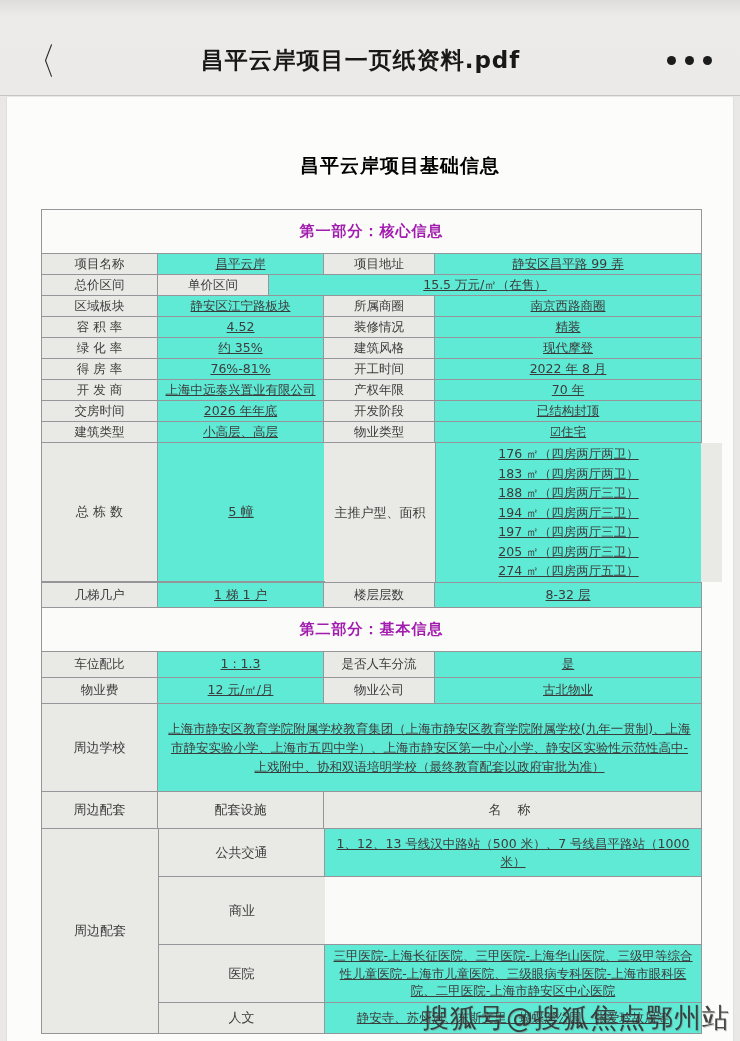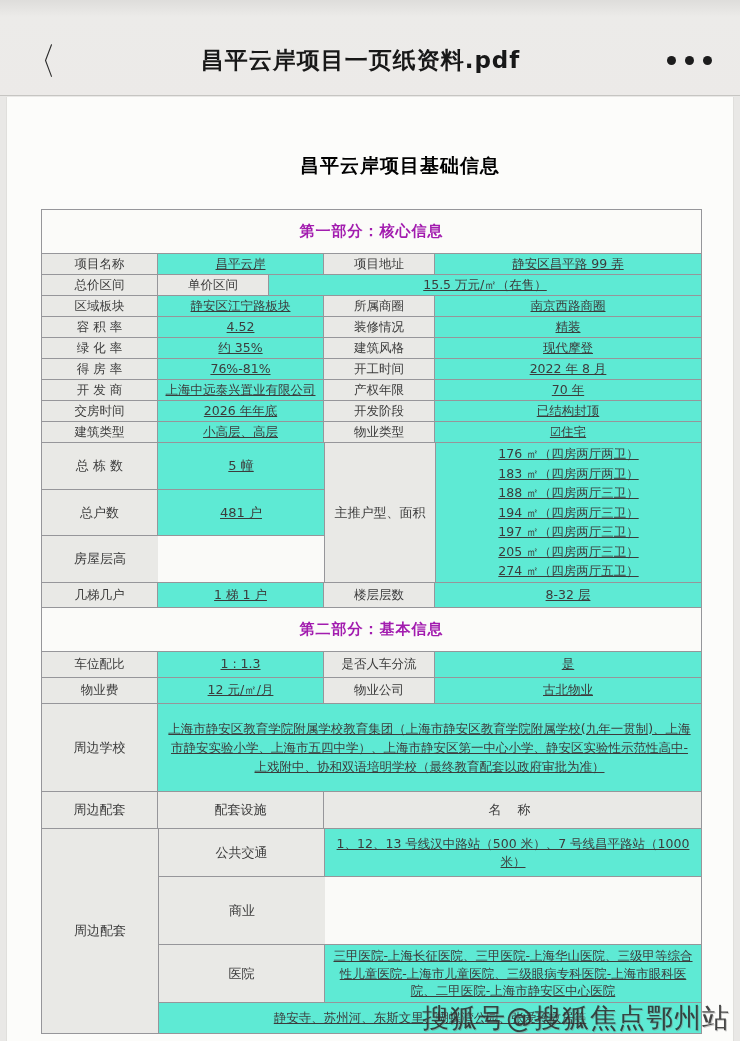--- a/index.html
+++ b/index.html
@@ -47,21 +47,21 @@
   .c1 { width:116px; } .c2 { width:166px; } .c3 { width:111px; } .c4 { flex:1; }
   .lab { background:#e9e9e6; }
   .val { background:#5eead4;text-decoration:underline; }
   .sec-header { height:44px; display:flex; align-items:center; justify-content:center;
     font-size:15px; font-weight:700; color:#a21caf; letter-spacing:1px;
     background:#fbfbf9; border-bottom:1px solid #96969a; }
   .row-s { height:21px; font-size:12.5px; }
   .row-s .c { padding:0 5px; white-space:nowrap; overflow:hidden; }
   
   .stack-band { height:140px; }
-  .left-stack { width:283px; display:flex; flex-direction:column; border-right:1px solid #96969a; }
+  .left-stack { width:283px; display:flex; flex-direction:row; border-right:1px solid #96969a; }
   .left-stack .sr { display:flex; border-bottom:1px solid #96969a; flex:1; }
   .left-stack .sr:last-child { border-bottom:none; }
   .left-stack .c1 { width:116px; }
   .left-stack .c2 { flex:1; border-right:none; }
   .merged-lab { width:111px; }
   .units { flex-direction:column; justify-content:center; padding:2px 19px; }
   .units div { line-height:19.5px; font-size:12.5px; white-space:nowrap; }
   .row-last { height:25px; font-size:12.5px; }
   .row-b { height:26px; font-size:12.5px; }
   
@@ -233,20 +233,21 @@
           <div class="c fdesc val">1、12、13 号线汉中路站（500 米）、7 号线昌平路站（1000 米）</div>
         </div>
         <div class="fr fr-biz">
           <div class="c c2 lab">商业</div>
         </div>
         <div class="fr fr-hosp">
           <div class="c c2 lab">医院</div>
           <div class="c fdesc val">三甲医院-上海长征医院、三甲医院-上海华山医院、三级甲等综合性儿童医院-上海市儿童医院、三级眼病专科医院-上海市眼科医院、二甲医院-上海市静安区中心医院</div>
         </div>
         <div class="fr fr-human">
+          <div class="c c2 lab">人文</div>
           <div class="c fdesc val">静安寺、苏州河、东斯文里、蝴蝶湾公园、张爱玲故居等</div>
         </div>
       </div>
     </div>
 
   </div>
 
   <div class="watermark">搜狐号@搜狐焦点鄂州站</div>
 
 </div>

